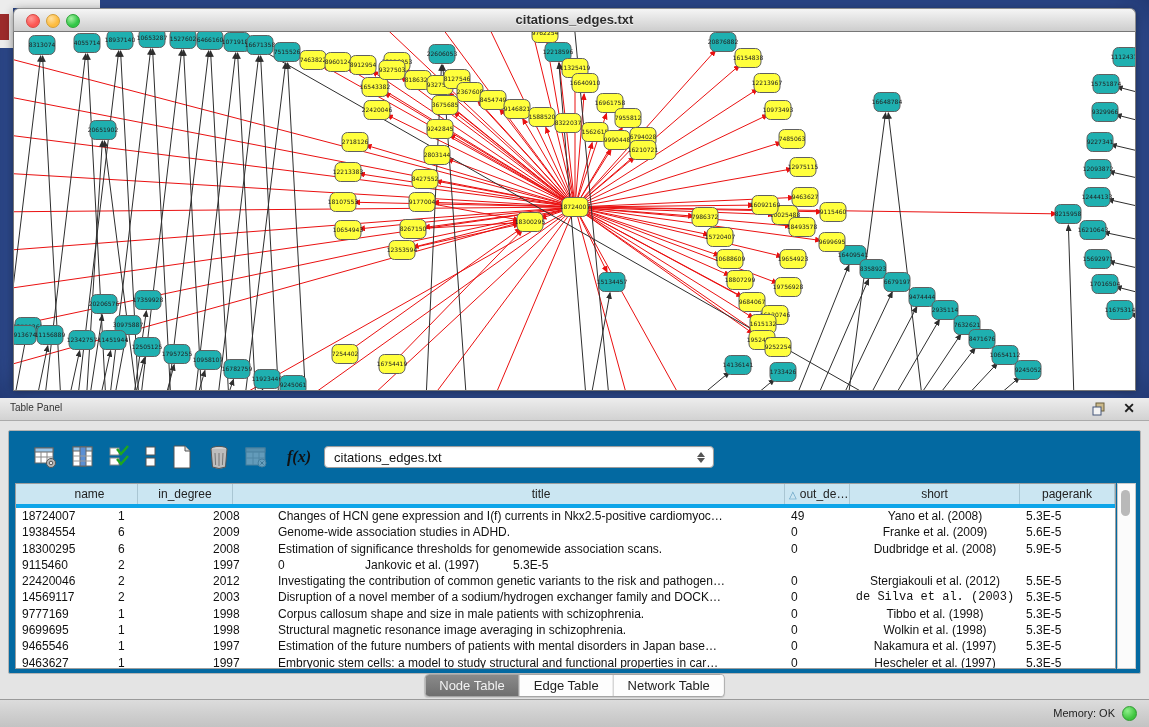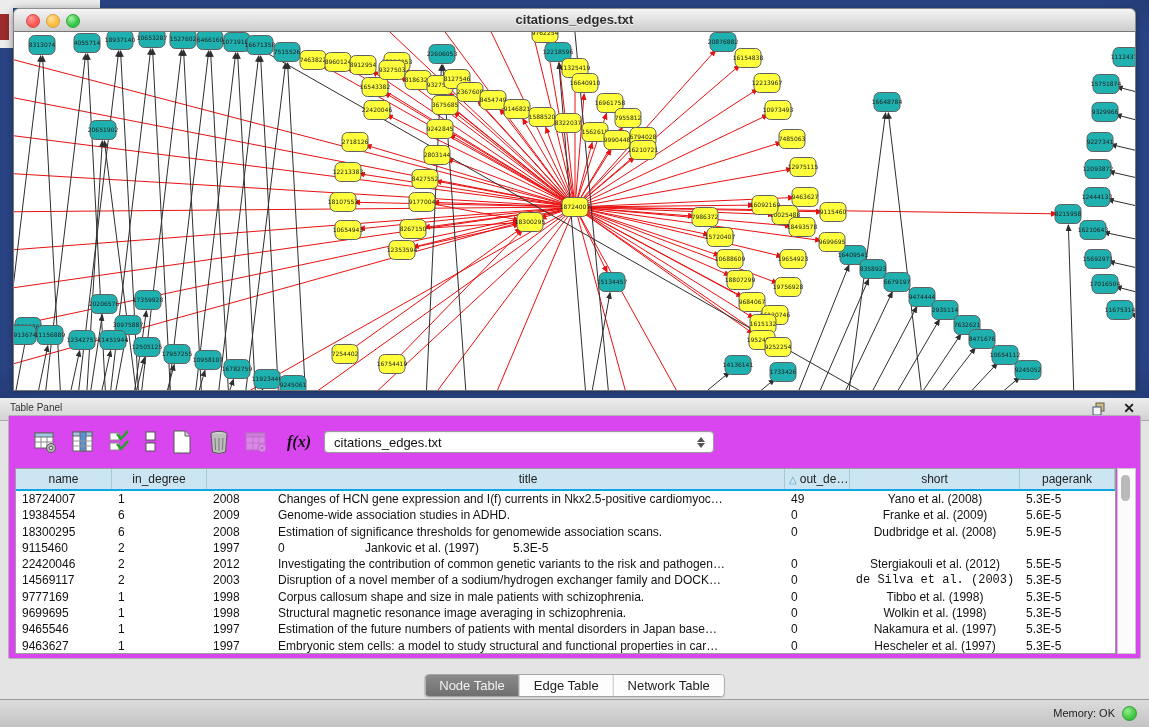--- a/index.html
+++ b/index.html
@@ -24,37 +24,37 @@
   #tl-zoom{left:52px;background:radial-gradient(circle at 35% 30%,#a6f0a2,#33c748 60%);border:1px solid #2aa335;}
   #net-canvas{position:relative;width:1121px;height:358px;background:#fff;
               border-left:1px solid #777;border-right:1px solid #777;border-bottom:1px solid #777;overflow:hidden;}
   #graph-svg{position:absolute;left:0;top:0;}
   
   #table-panel{position:absolute;left:0;top:398px;width:1149px;height:329px;background:#e4e4e4;}
   #panel-header{height:22px;background:linear-gradient(#ededed,#d2d2d2);border-bottom:1px solid #aaa;position:relative;}
   #panel-title{position:absolute;left:10px;top:4px;font-size:10px;color:#333;}
   #panel-float{position:absolute;right:42px;top:4px;width:15px;height:14px;cursor:pointer;}
   #panel-close{position:absolute;right:14px;top:2px;font-size:14px;font-weight:bold;color:#1c1c1c;cursor:pointer;}
-  #panel-inset{position:absolute;left:8px;top:17px;width:1131px;height:242px;background:#d946ef;
+  #panel-inset{position:absolute;left:8px;top:32px;width:1131px;height:242px;background:#0369a1;
                border:1px solid #b3b3b3;border-radius:2px;}
   
   #tp-toolbar{position:absolute;left:0;top:0;width:100%;height:52px;display:flex;align-items:center;padding-left:22px;box-sizing:border-box;}
   .tbtn{width:30px;height:30px;margin-right:7px;display:flex;align-items:center;justify-content:center;cursor:pointer;border-radius:3px;}
   .tbtn svg{display:block;}
   #fx-btn{font-family:"Liberation Serif",serif;font-style:italic;font-weight:bold;font-size:16px;color:#111;margin:0 10px 0 6px;}
   #combo{width:390px;height:22px;background:#fff;border:1px solid #9c9c9c;border-radius:4px;position:relative;
          font-size:13px;color:#111;line-height:22px;padding-left:9px;box-sizing:border-box;cursor:pointer;
          box-shadow:inset 0 1px 2px rgba(0,0,0,.08);}
   #combo-stepper{position:absolute;right:7px;top:4px;width:9px;height:14px;}
   #combo-stepper div{width:0;height:0;border-left:4px solid transparent;border-right:4px solid transparent;margin:1px 0;}
   #combo-up{border-bottom:5px solid #555;}
   #combo-down{border-top:5px solid #555;}
   
   #tp-table{position:absolute;left:6px;top:52px;right:24px;bottom:4px;background:#fff;border:1px solid #9e9e9e;overflow:hidden;}
-  #thead{display:flex;height:20px;background:#cbe6f2;border-bottom:2px solid #0ea5e9;}
+  #thead{display:flex;height:20px;background:#cbe6f2;border-bottom:4px solid #0ea5e9;padding-left:26px;}
   .th{font-size:12px;color:#222;text-align:center;line-height:20px;border-right:1px solid #a9c6d3;
       box-sizing:border-box;overflow:hidden;white-space:nowrap;cursor:pointer;}
   .sort-tri{color:#5d9cc0;font-size:10px;margin-right:3px;}
   .tr{display:flex;height:16.3px;}
   .td{font-size:12px;color:#111;line-height:16.3px;box-sizing:border-box;padding-left:6px;
       overflow:hidden;white-space:nowrap;}
   .td.center{text-align:center;padding-left:0;}
   #vscroll{position:absolute;right:4px;top:52px;width:17px;bottom:4px;background:#fbfbfb;border:1px solid #c9c9c9;}
   #vthumb{position:absolute;left:3px;top:6px;width:9px;height:26px;background:#b9b9b9;border-radius:5px;cursor:pointer;}
   

